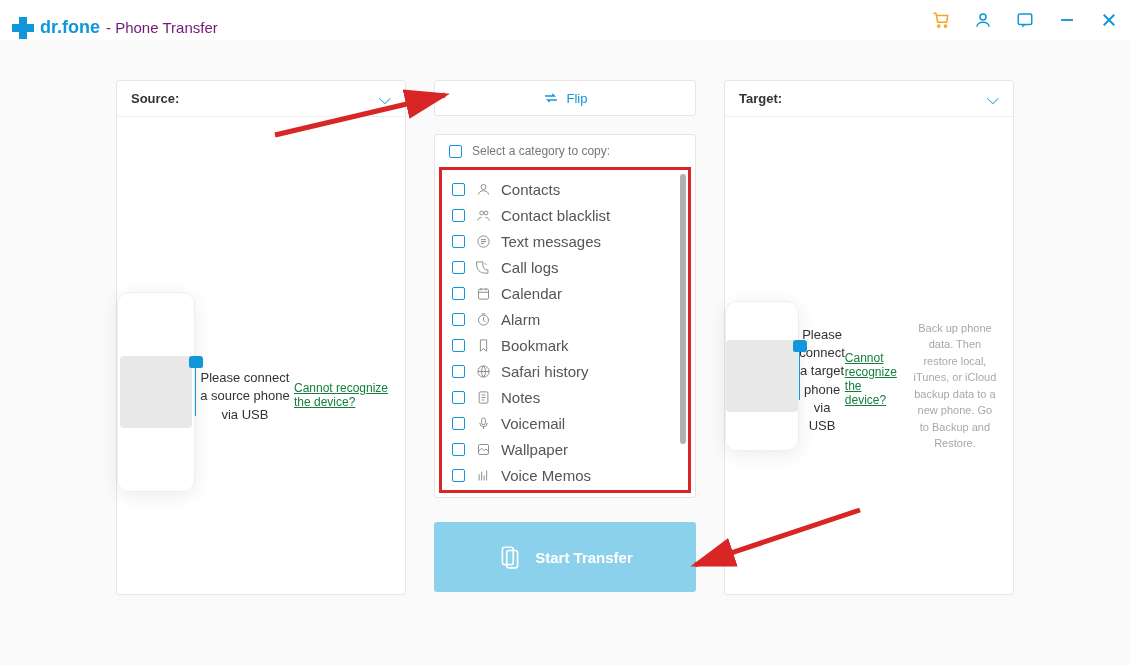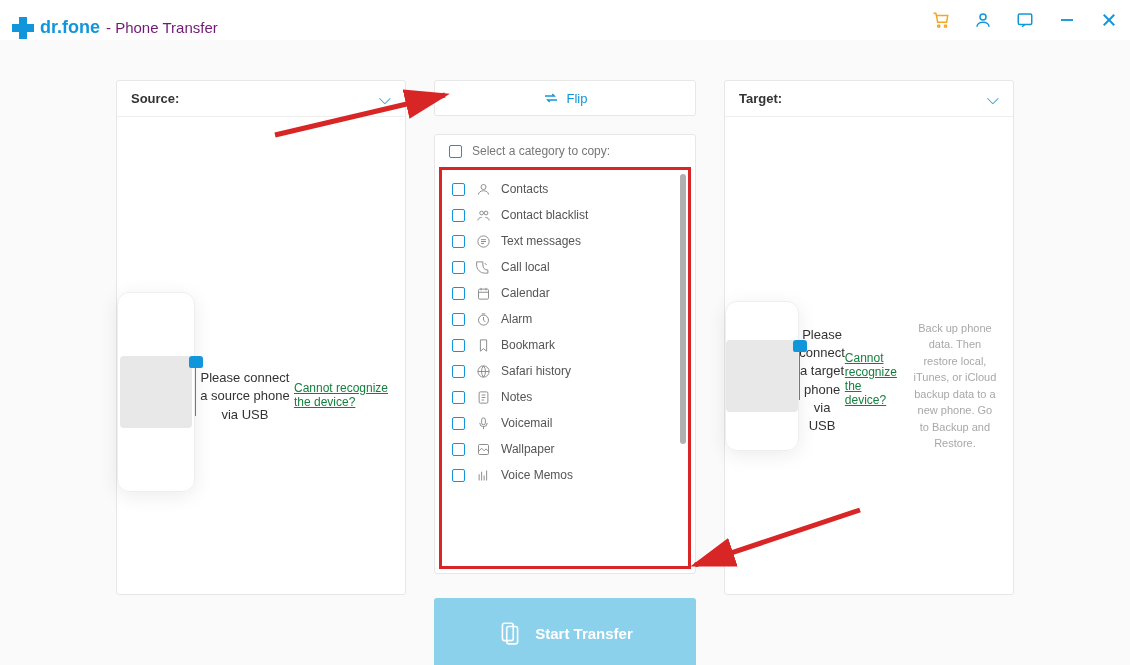--- a/index.html
+++ b/index.html
@@ -121,21 +121,21 @@
   gap: 8px;
   font-size: 13px;
   color: #1296db;
   cursor: pointer;
 }
 .cat-panel {
   margin-top: 18px;
   background: #fff;
   border: 1px solid #e7e7e7;
   border-radius: 3px;
-  height: 440px;
+  height: 364px;
   position: relative;
   display: flex;
   flex-direction: column;
 }
 .cat-header {
   height: 32px;
   display: flex;
   align-items: center;
   padding: 0 14px;
   font-size: 12px;
@@ -148,21 +148,21 @@
   border: 3px solid #d82525;
   margin: 0 4px 4px 4px;
   position: relative;
 }
 .cat-items { padding: 6px 10px; }
 .cat-item {
   display: flex;
   align-items: center;
   gap: 10px;
   height: 26px;
-  font-size: 12px;
+  font-size: 15px;
   color: #555;
 }
 .checkbox {
   width: 13px; height: 13px;
   border: 1.5px solid #1296db;
   border-radius: 2px;
   flex-shrink: 0;
 }
 .cat-icon { width: 16px; height: 16px; display: flex; align-items: center; justify-content: center; color: #888; flex-shrink: 0; }
 .cat-icon svg { stroke: #888; fill: none; stroke-width: 1.5; }
@@ -302,21 +302,21 @@
               <span>Text messages</span>
             </div>
             <div class="cat-item">
               <div class="checkbox"></div>
               <div class="cat-icon">
                 <svg width="15" height="15" viewBox="0 0 24 24">
                   <path d="M6 3h5v5c0 5 3 8 8 8v5h-5c-7 0-13-6-13-13V3z"></path>
                   <path d="M14 5l3 3"></path>
                 </svg>
               </div>
-              <span>Call local</span>
+              <span>Call logs</span>
             </div>
             <div class="cat-item">
               <div class="checkbox"></div>
               <div class="cat-icon">
                 <svg width="15" height="15" viewBox="0 0 24 24">
                   <rect x="4" y="5" width="16" height="16" rx="2"></rect>
                   <path d="M4 10h16M8 3v4M16 3v4"></path>
                 </svg>
               </div>
               <span>Calendar</span>

